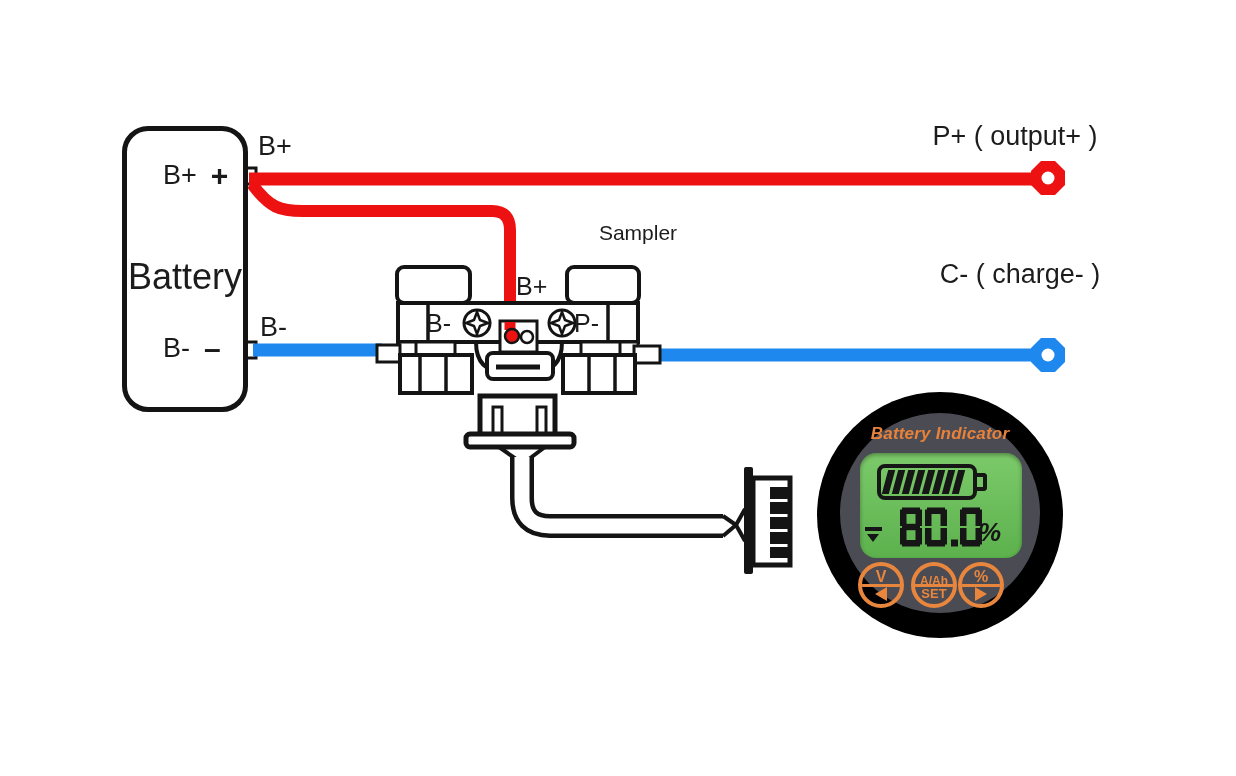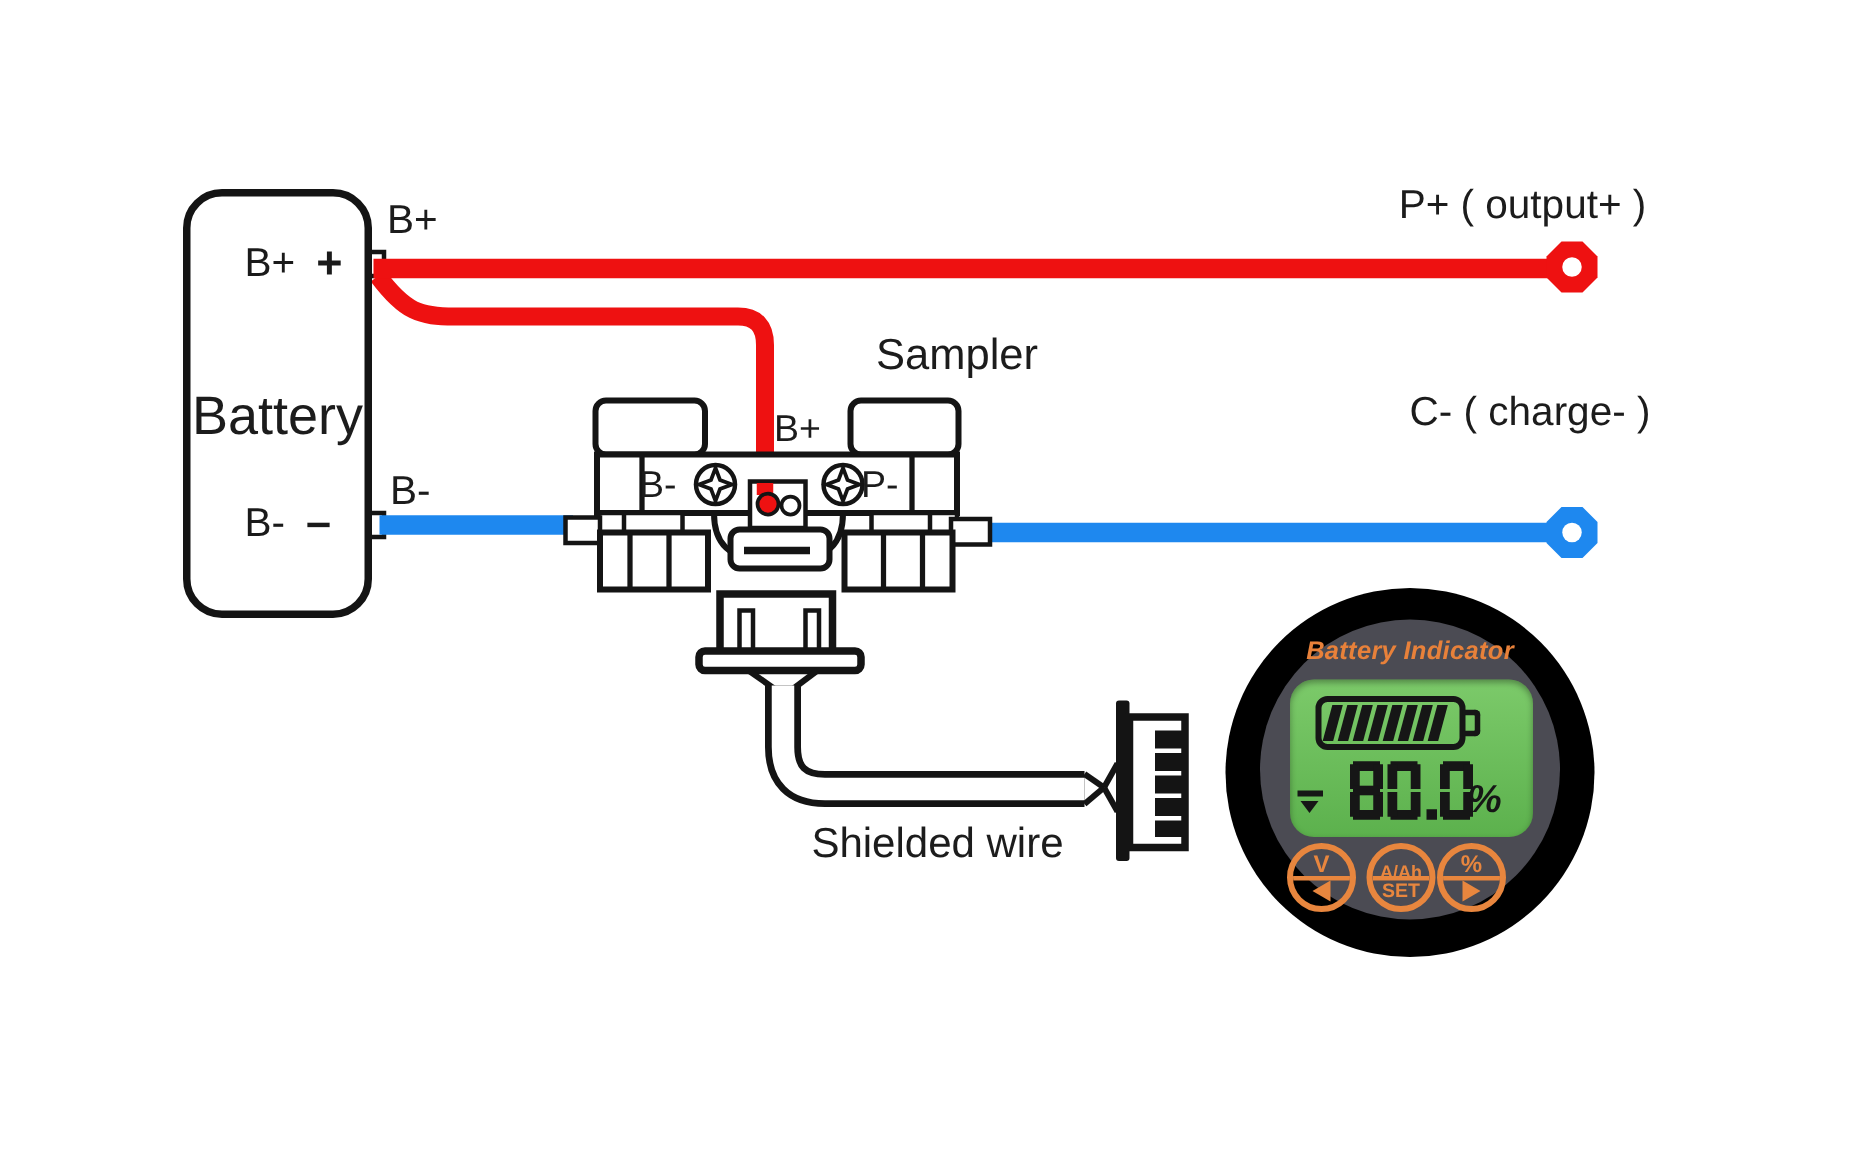--- a/index.html
+++ b/index.html
@@ -4,21 +4,21 @@
 <style>
   html,body{margin:0;padding:0;background:#fff;}
   #canvas{
     position:relative;width:1236px;height:776px;background:#ffffff;overflow:hidden;
     font-family:"Liberation Sans", sans-serif;color:#1a1a1a;
   }
   .abs{position:absolute;}
   svg{display:block;}
   .label{position:absolute;color:#1c1c1c;white-space:nowrap;}
   .lbl27{font-size:27px;}
-  .lbl29{font-size:29px;}
+  .lbl29{font-size:21px;}
   .lbl25{font-size:25px;}
   .ctr{text-align:center;}
   
   .battery-box{
     position:absolute;left:122px;top:126px;width:126px;height:286px;
     border:5px solid #141414;border-radius:26px;box-sizing:border-box;background:#fff;
   }
   .term-row{position:absolute;display:flex;align-items:center;gap:14px;}
   .term-sign{font-weight:700;font-size:30px;line-height:1;}
   
@@ -151,21 +151,20 @@
   <div class="label lbl27" style="left:260px;top:312px;">B-</div>
 
   <div class="label ctr lbl29" style="left:563px;top:221px;width:150px;">Sampler</div>
   <div class="label lbl25" style="left:426px;top:309px;">B-</div>
   <div class="label lbl25" style="left:516px;top:272px;">B+</div>
   <div class="label lbl25" style="left:574px;top:309px;">P-</div>
 
   <div class="label ctr lbl27" style="left:880px;top:121px;width:270px;">P+ ( output+ )</div>
   <div class="label ctr lbl27" style="left:890px;top:259px;width:260px;">C- ( charge- )</div>
 
-  <div class="label ctr" style="left:515px;top:546px;width:220px;font-size:28px;">Shielded wire</div>
 
   <div class="device">
     <div class="device-face"></div>
     <div class="device-title">Battery Indicator</div>
 
     <div class="lcd">
       <div class="batt-outline"></div>
       <div class="batt-nub"></div>
       <div class="lcd-bars">
           <div class="lcd-bar"></div>

